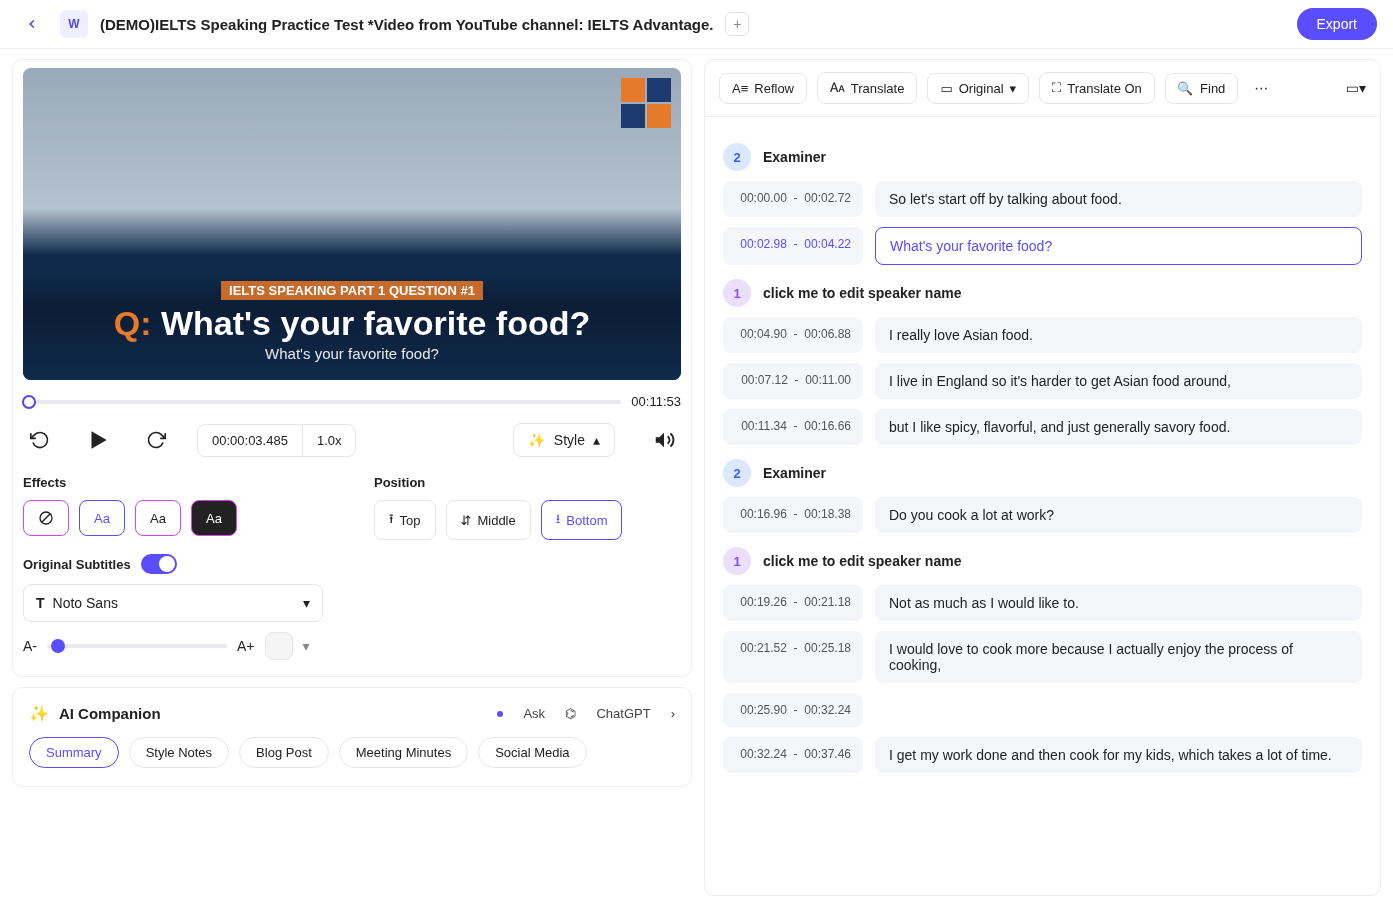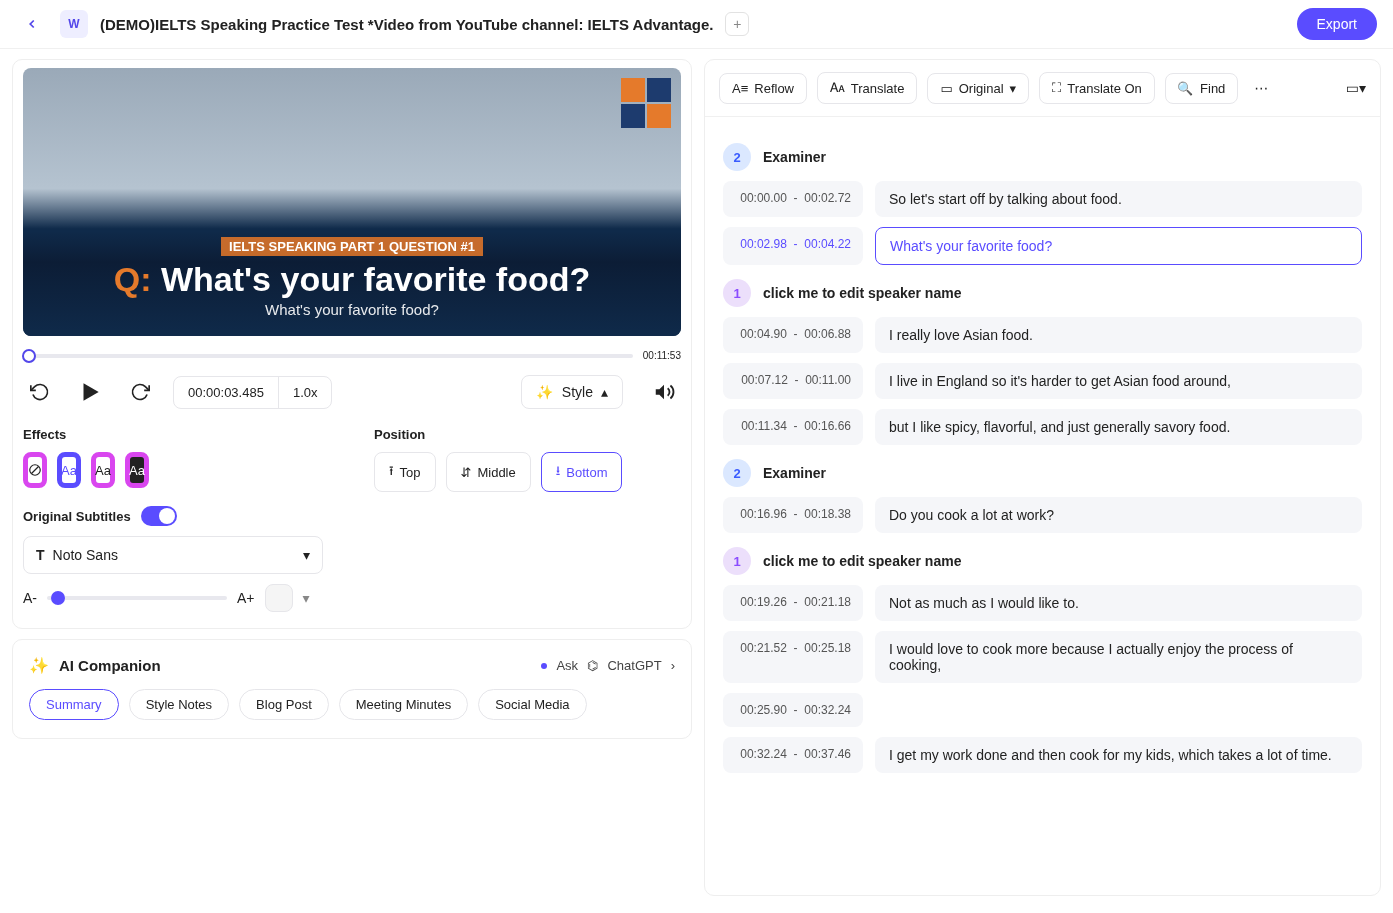--- a/index.html
+++ b/index.html
@@ -8,66 +8,66 @@
 .back-btn { width: 32px; height: 32px; display: flex; align-items: center; justify-content: center; cursor: pointer; color: #5347ea; }
 .app-icon { width: 28px; height: 28px; background: #eef; border-radius: 6px; display:flex; align-items:center; justify-content:center; color:#5347ea; font-weight:bold; font-size:12px;}
 .title { font-weight: 700; font-size: 15px; }
 .add-tab { width: 24px; height: 24px; border: 1px solid #e2e2e2; border-radius: 6px; display:flex; align-items:center; justify-content:center; color:#888; cursor:pointer; font-size:14px; }
 .spacer { flex: 1; }
 .export-btn { background: #5a4cff; color: #fff; border: none; border-radius: 20px; padding: 8px 20px; font-size: 14px; font-weight: 500; cursor: pointer; }
 .main { display: flex; gap: 12px; padding: 10px 12px; height: calc(100vh - 56px); }
 .left { flex: 0 0 680px; display: flex; flex-direction: column; gap: 10px; }
 .right { flex: 1; border: 1px solid #eee; border-radius: 10px; display: flex; flex-direction: column; }
 .player-card { border: 1px solid #eee; border-radius: 10px; padding: 8px 10px 16px; }
-.video-frame { position: relative; height: 268px; border-radius: 8px; background: linear-gradient(#9aa9b8, #b5c3d0 45%, #0f2a4a 60%, #0f2a4a); overflow: hidden; padding-left: 8px; }
+.video-frame { position: relative; height: 312px; border-radius: 8px; background: linear-gradient(#9aa9b8, #b5c3d0 45%, #0f2a4a 60%, #0f2a4a); overflow: hidden; padding-left: 8px; }
 .skill-icons { position: absolute; top: 10px; right: 10px; display: grid; grid-template-columns: 24px 24px; gap: 2px; }
 .skill-icons span { width: 24px; height: 24px; display: inline-block; }
 .skill-icons span:nth-child(1){background:#e57a2b;}
 .skill-icons span:nth-child(2){background:#1d3b6e;}
 .skill-icons span:nth-child(3){background:#1d3b6e;}
 .skill-icons span:nth-child(4){background:#e57a2b;}
 .subtitle-overlay { position: absolute; left: 0; right: 0; bottom: 0; padding: 6px 10px 18px; text-align: center; background: linear-gradient(transparent, rgba(10,20,40,0.6) 30%, #0f2a4a); }
 .pill { display: inline-block; background: rgba(230,120,40,0.85); color: #fff; padding: 2px 8px; font-weight: 600; font-size: 13px; margin-bottom: 4px; }
 .qline { color: #fff; font-size: 34px; font-weight: 700; }
 .qmark {color:#e57a2b; font-weight:800;}
 .sub-small { color:#fff; font-size:15px; opacity:.9; margin-top:2px; }
 .progress-row { display:flex; align-items:center; gap:10px; margin-top:14px; }
 .progress-bar { flex:1; height:4px; background:#e8e8ee; border-radius:2px; position:relative; }
 .progress-thumb { position:absolute; top:50%; left:1%; width:14px; height:14px; border:2px solid #5347ea; background:#fff; border-radius:50%; transform:translate(-50%,-50%); }
-.duration { font-size:10px; font-weight:500; }
-.controls-row { display:flex; align-items:center; gap:16px; margin-top:14px;text-align:center; }
+.duration { font-size:13px; font-weight:500; }
+.controls-row { display:flex; align-items:center; gap:24px; margin-top:14px;text-align:center; }
 .ctrl { width:34px; height:34px; display:flex; align-items:center; justify-content:center; cursor:pointer; }
 .play { font-size:28px; }
 .time-rate { display:flex; border:1px solid #e6e6ea; border-radius:8px; overflow:hidden; }
 .time-rate > div { padding:8px 14px; font-size:13px; }
 .time-rate > div:first-child { border-right:1px solid #e6e6ea; }
 .style-btn { margin-left:auto; display:flex; align-items:center; gap:8px; border:1px solid #e6e6ea; border-radius:8px; padding:8px 14px; cursor:pointer; font-weight:500; }
 .vol { width:34px; height:34px; display:flex; align-items:center; justify-content:center; cursor:pointer; margin-left:8px; }
 .row-label { font-size:13px; font-weight:600; margin:18px 0 10px; }
 .effects { display:flex; gap:10px; }
-.efbox { width:24px; height:36px; border:5px solid #d946ef; border-radius:8px; display:flex; align-items:center; justify-content:center; cursor:pointer; font-size:13px; font-weight:500; }
+.efbox { width:46px; height:36px; border:1px solid #d946ef; border-radius:8px; display:flex; align-items:center; justify-content:center; cursor:pointer; font-size:13px; font-weight:500; }
 .efbox.selected { border-color:#5a4cff; color:#5a4cff; }
 .efbox.dark { background:#222; color:#fff; }
 .two-col {display:flex; gap:44px;}
 .col {flex:1;}
 .pos-btns {display:flex; gap:10px;}
 .pos-btn { border:1px solid #e6e6ea; border-radius:8px; padding:8px 14px; font-size:13px; cursor:pointer; display:flex; align-items:center; gap:6px; }
 .pos-btn.selected { border-color:#5a4cff; color:#5a4cff; }
 .toggle-row { display:flex; align-items:center; gap:10px; margin-top:14px; font-size:13px; font-weight:600;}
 .toggle { width:36px; height:20px; border-radius:10px; background:#5a4cff; position:relative; }
 .toggle::after{content:""; position:absolute; right:2px; top:2px; width:16px; height:16px; background:#fff; border-radius:50%;}
 .font-select{ margin-top:10px; border:1px solid #e6e6ea; border-radius:8px; padding:10px 12px; display:flex; align-items:center; gap:8px; cursor:pointer; width:300px; }
 .font-size-row{display:flex; align-items:center; gap:10px; margin-top:10px;}
 .slider {flex:1; height:4px; background:#e8e8ee; border-radius:2px; position:relative; max-width:180px;}
 .slider .thumb{position:absolute; left:6%; top:50%; width:14px; height:14px; background:#5a4cff; border-radius:50%; transform:translate(-50%,-50%);}
 .color-sel{width:28px;height:28px; border:1px solid #e6e6ea; border-radius:8px; background:#f5f5f5; cursor:pointer;}
 .ai-card { border:1px solid #eee; border-radius:10px; padding:16px 16px 18px; }
 .ai-head{display:flex; align-items:center; gap:10px; margin-bottom:14px;}
 .ai-title{font-weight:600; font-size:15px;}
-.ask-gpt{margin-left:auto; color:#444; font-size:13px; display:flex; align-items:center; gap:9px; cursor:pointer;}
+.ask-gpt{margin-left:auto; color:#444; font-size:13px; display:flex; align-items:center; gap:20px; cursor:pointer;}
 .ask-dot{width:6px;height:6px;border-radius:50%;background:#5a4cff;}
 .chips{display:flex; gap:10px; flex-wrap:wrap;}
 .chip{border:1px solid #e6e6ea; border-radius:18px; padding:7px 16px; font-size:13px; cursor:pointer;}
 .chip.active{border-color:#5a4cff; color:#5a4cff;}
 
 .toolbar{display:flex; align-items:center; gap:10px; padding:12px 14px; border-bottom:1px solid #f0f0f0;}
 .tbtn{border:1px solid #e6e6ea; border-radius:8px; padding:7px 12px; font-size:13px; cursor:pointer; display:flex; align-items:center; gap:6px; background:#fff;}
 .dots{cursor:pointer; padding:4px 6px;}
 .view-icon{margin-left:auto; cursor:pointer;}
 .transcript{flex:1; overflow-y:auto; padding:12px 18px 16px;}

